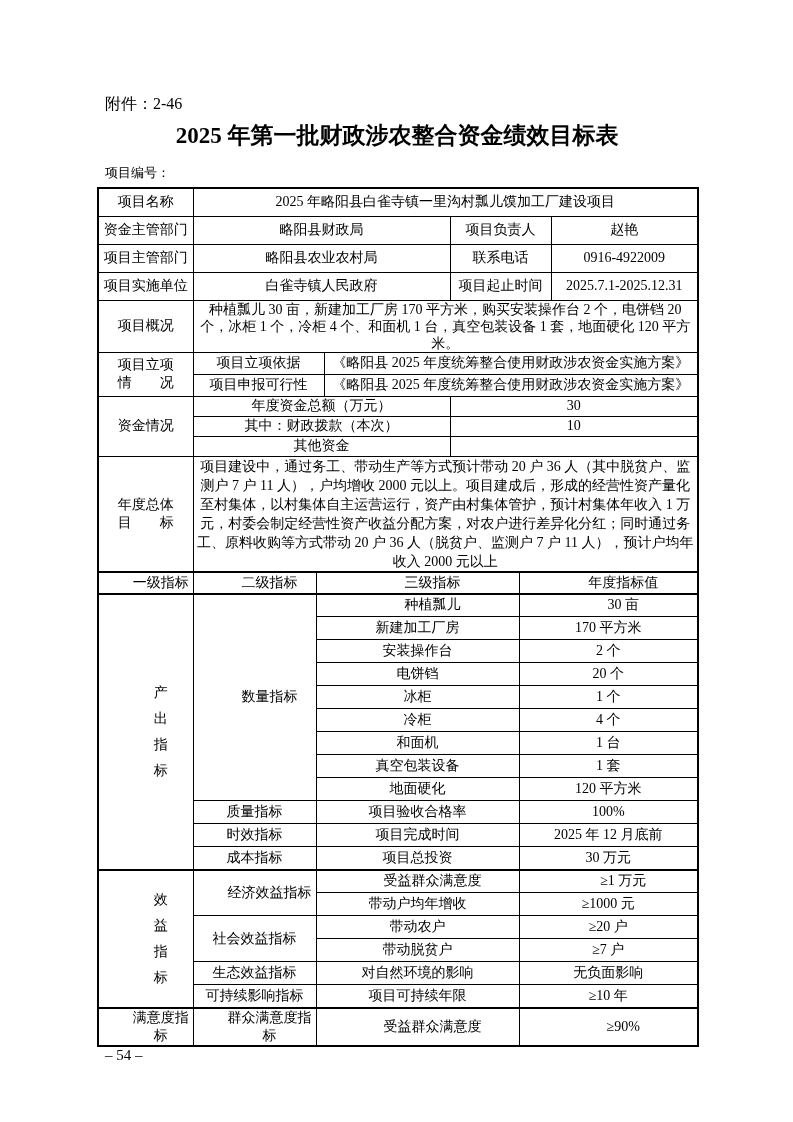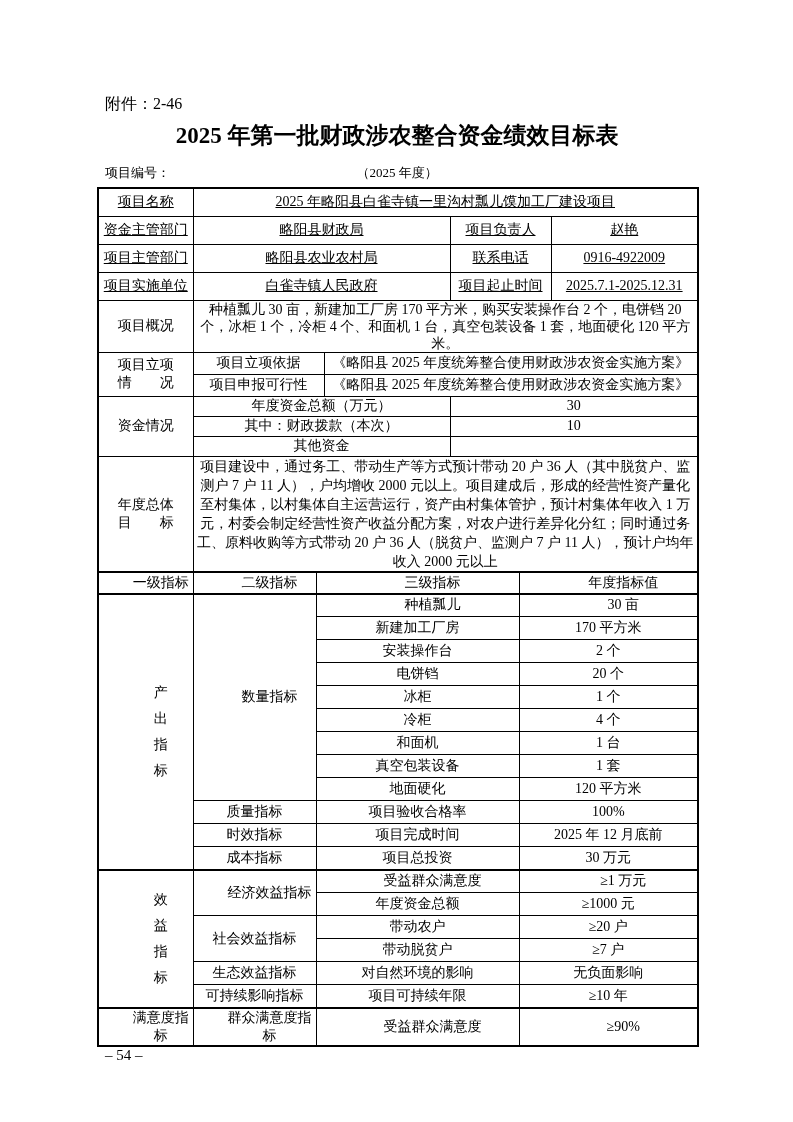--- a/index.html
+++ b/index.html
@@ -22,21 +22,21 @@
 
   table.perf {
     border-collapse:collapse; table-layout:fixed;
     width:600px; border:2px solid #000;
   }
   table.perf td {
     border:1px solid #000;
     text-align:center; vertical-align:middle;
     font-size:14px; padding:0 2px; overflow:hidden;
   }
-  tr.h28 { height:28px;text-decoration:underline; } tr.h36 { height:36px; } tr.h22 { height:22px; }
+  tr.h28 { height:28px; } tr.h36 { height:36px; } tr.h22 { height:22px; }
   tr.h20 { height:20px; } tr.h96 { height:96px; } tr.h23 { height:23px; }
   tr.sect > td { border-top-width:2px;padding-left:32px; }
   td.just {
     text-align:justify; text-justify:inter-ideograph;
     padding:1px 7px; vertical-align:middle;
   }
   td.lh17 { line-height:17px; }
   td.lh19 { line-height:19px; }
   td.pre { white-space:pre-line; }
   td.vlabel { line-height:26px; }
@@ -46,21 +46,20 @@
 <body>
 
 <div class="doc">
 
   <div class="attachment">附件：2-46</div>
 
   <div class="title">2025 年第一批财政涉农整合资金绩效目标表</div>
 
   <div class="meta">
     <span class="label">项目编号：</span>
-    <span class="year">（2025 年度）</span>
   </div>
 
   <table class="perf">
     <colgroup>
       <col style="width:95px">
         <col style="width:123px">
         <col style="width:8px">
       <col style="width:126px">
         <col style="width:69px">
         <col style="width:32px">
@@ -188,21 +187,21 @@
       <tr class="h23 sect">
         <td rowspan="6" class="pre vlabel">效
 益
 指
 标</td>
         <td rowspan="2">经济效益指标</td>
         <td colspan="3">受益群众满意度</td>
         <td colspan="2">≥1 万元</td>
       </tr>
       <tr class="h23">
-        <td colspan="3">年度资金总额</td>
+        <td colspan="3">带动户均年增收</td>
         <td colspan="2">≥1000 元</td>
       </tr>
       <tr class="h23">
         <td rowspan="2">社会效益指标</td>
         <td colspan="3">带动农户</td>
         <td colspan="2">≥20 户</td>
       </tr>
       <tr class="h23">
         <td colspan="3">带动脱贫户</td>
         <td colspan="2">≥7 户</td>

